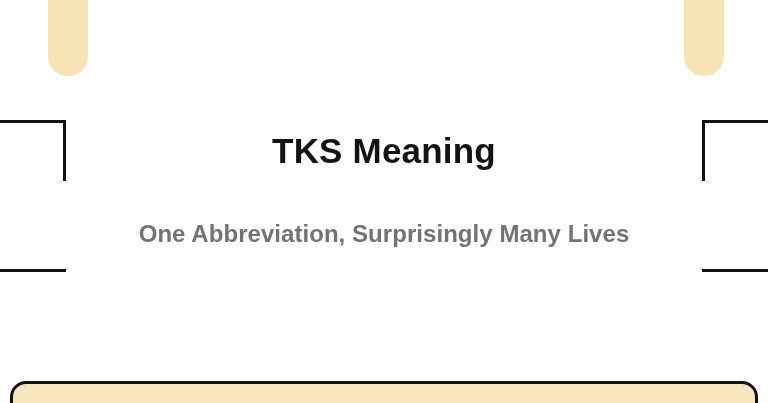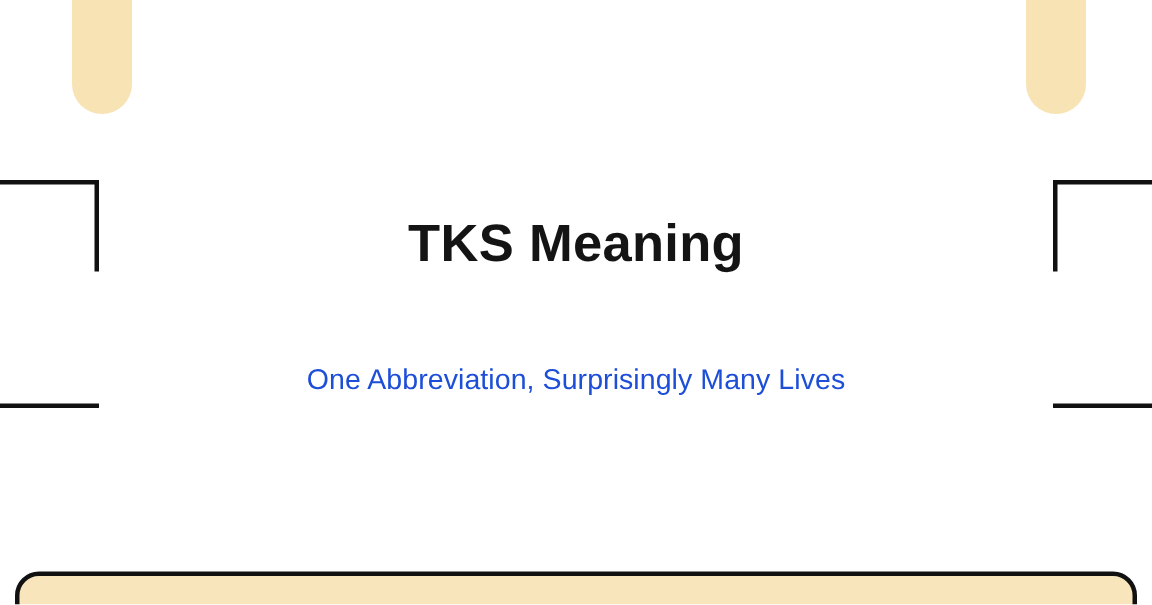--- a/index.html
+++ b/index.html
@@ -65,34 +65,34 @@
 
   
   .headline-block {
     position: absolute;
     left: 0;
     right: 0;
     top: 126px;
     text-align: center;
   }
   .page-title {
-    margin: 16px;
+    margin: 4px;
     font-size: 35px;
     font-weight: 700;
     letter-spacing: 0.2px;
     color: #141414;
     line-height: 1.18;
   }
   .page-subtitle {
     margin: 0;
     padding-top: 43px;
-    font-size: 19px;
-    font-weight: 400;
+    font-size: 24px;
+    font-weight: 700;
     letter-spacing: 0.05px;
-    color: #1d4ed8;
+    color: #737373;
     line-height: 1.3;
   }
 
   
   .callout-panel {
     position: absolute;
     left: 10px;
     top: 381px;
     width: 748px;
     height: 46px;

